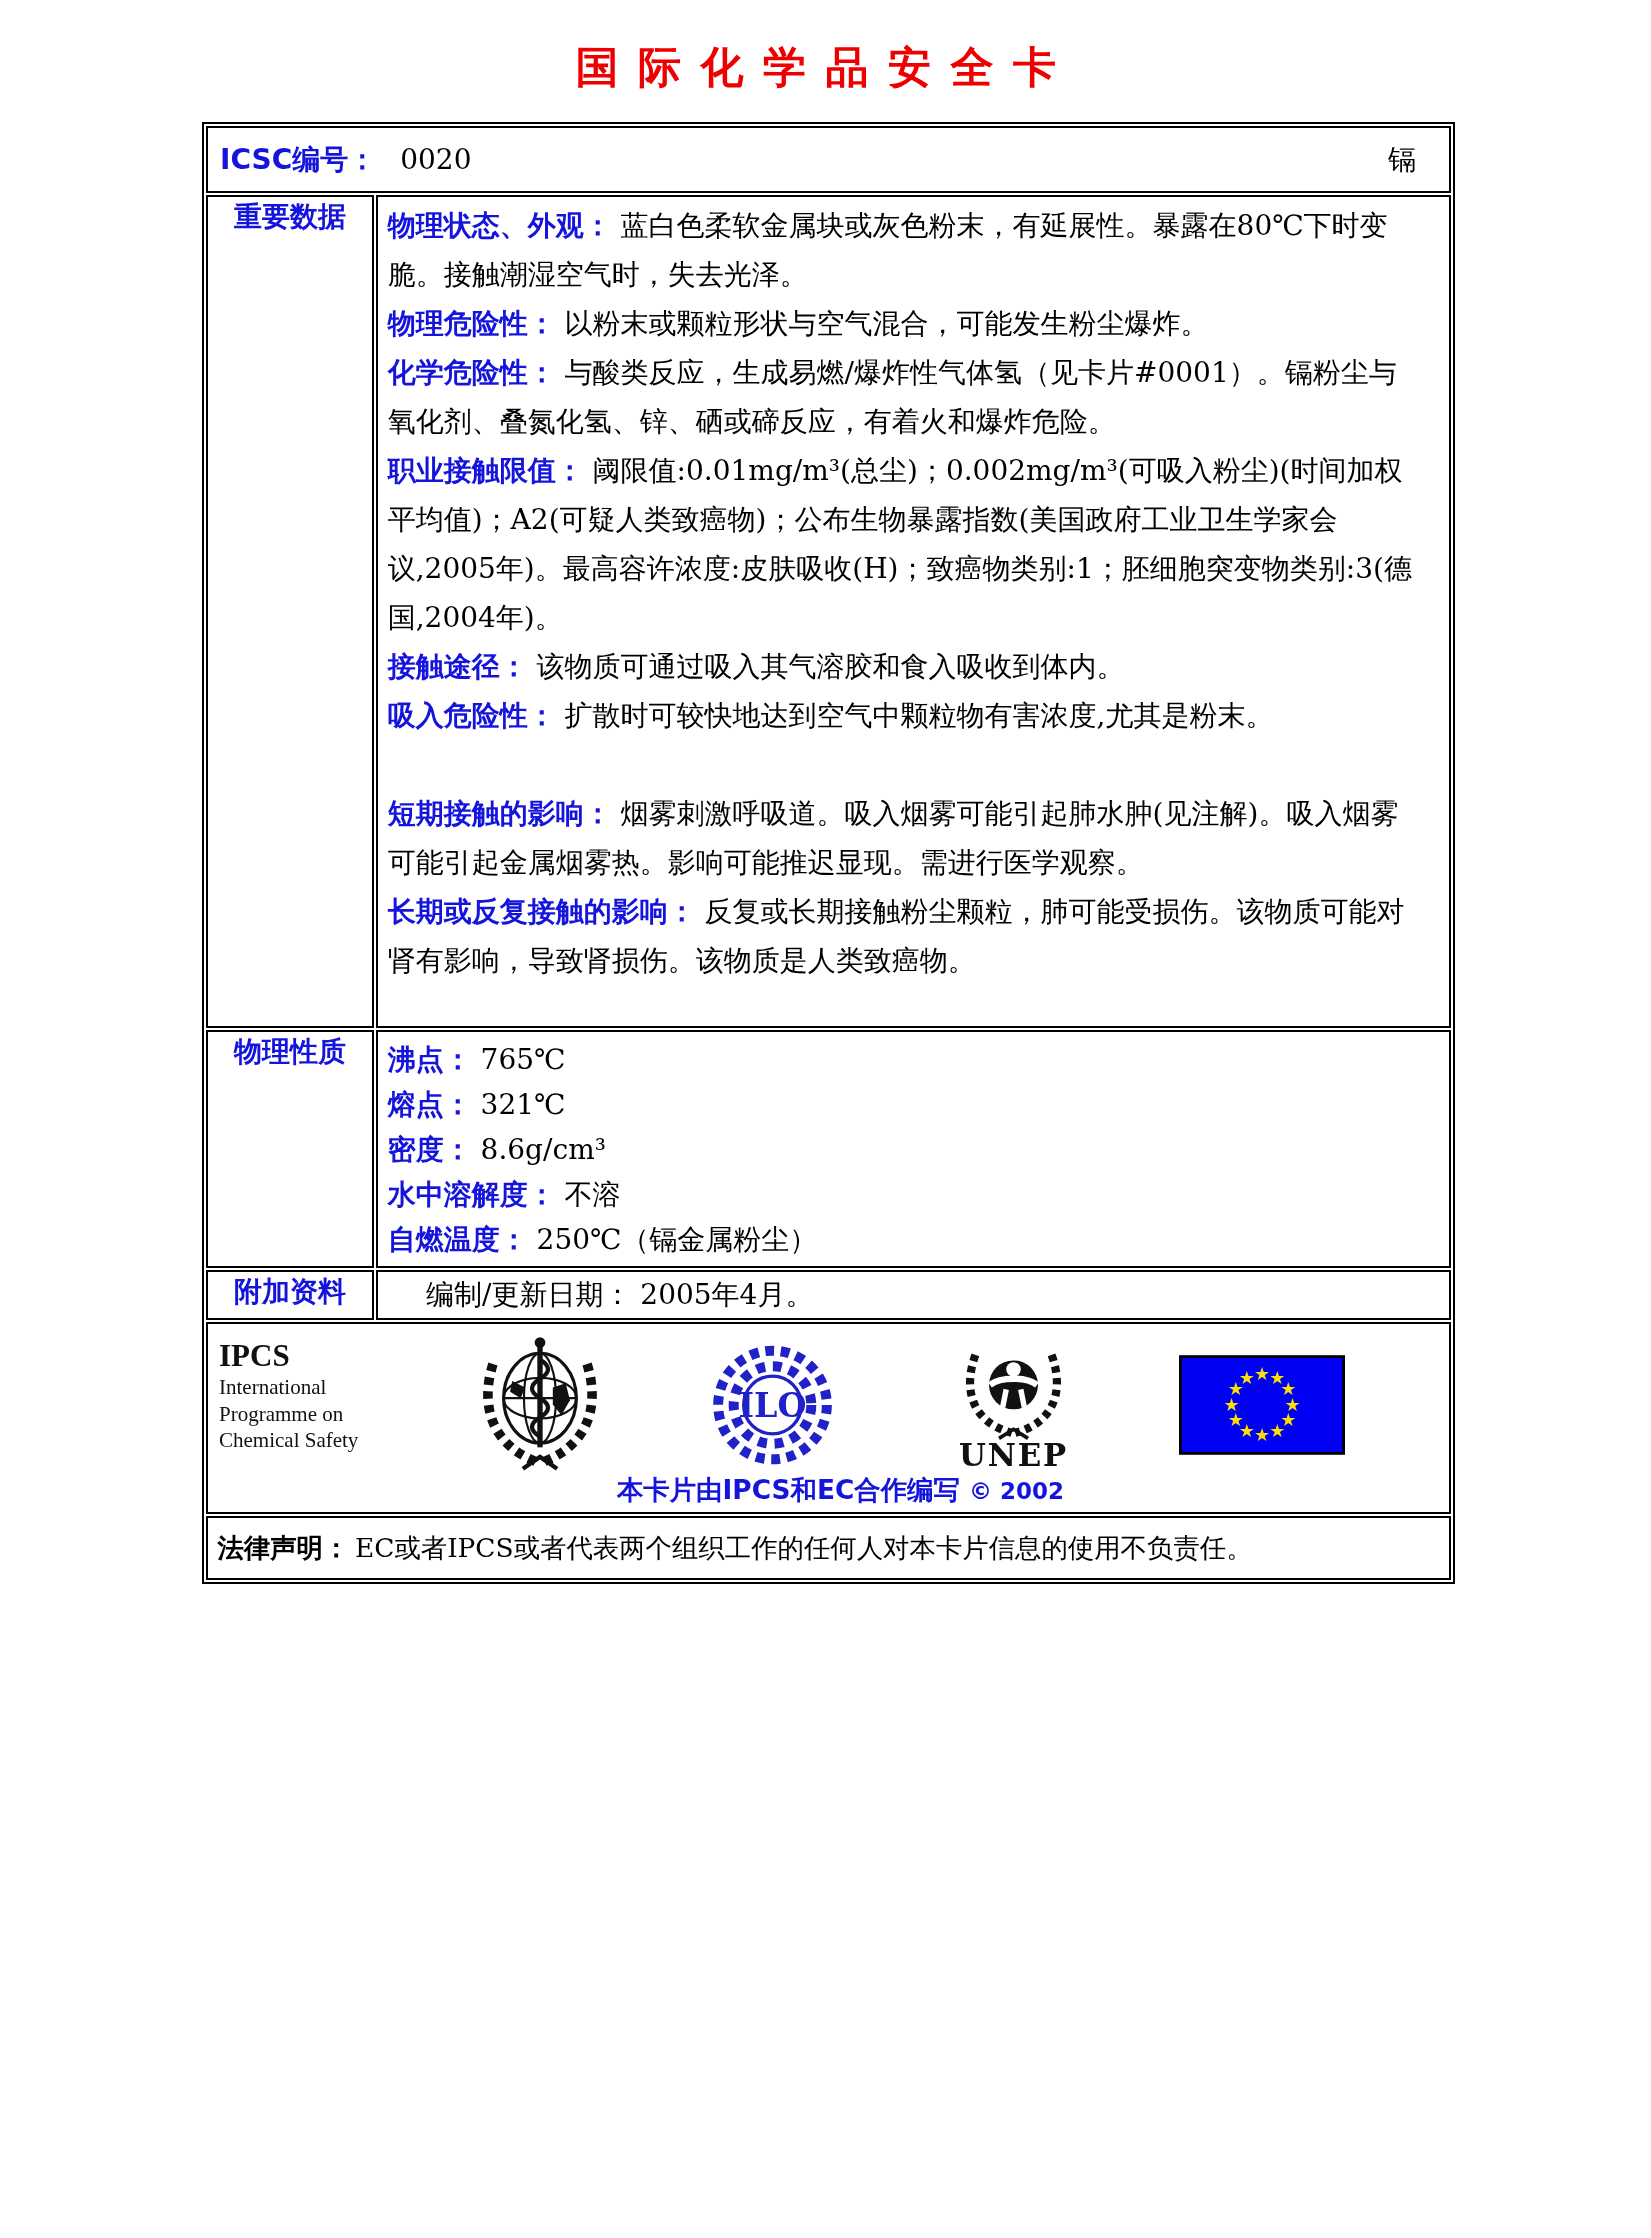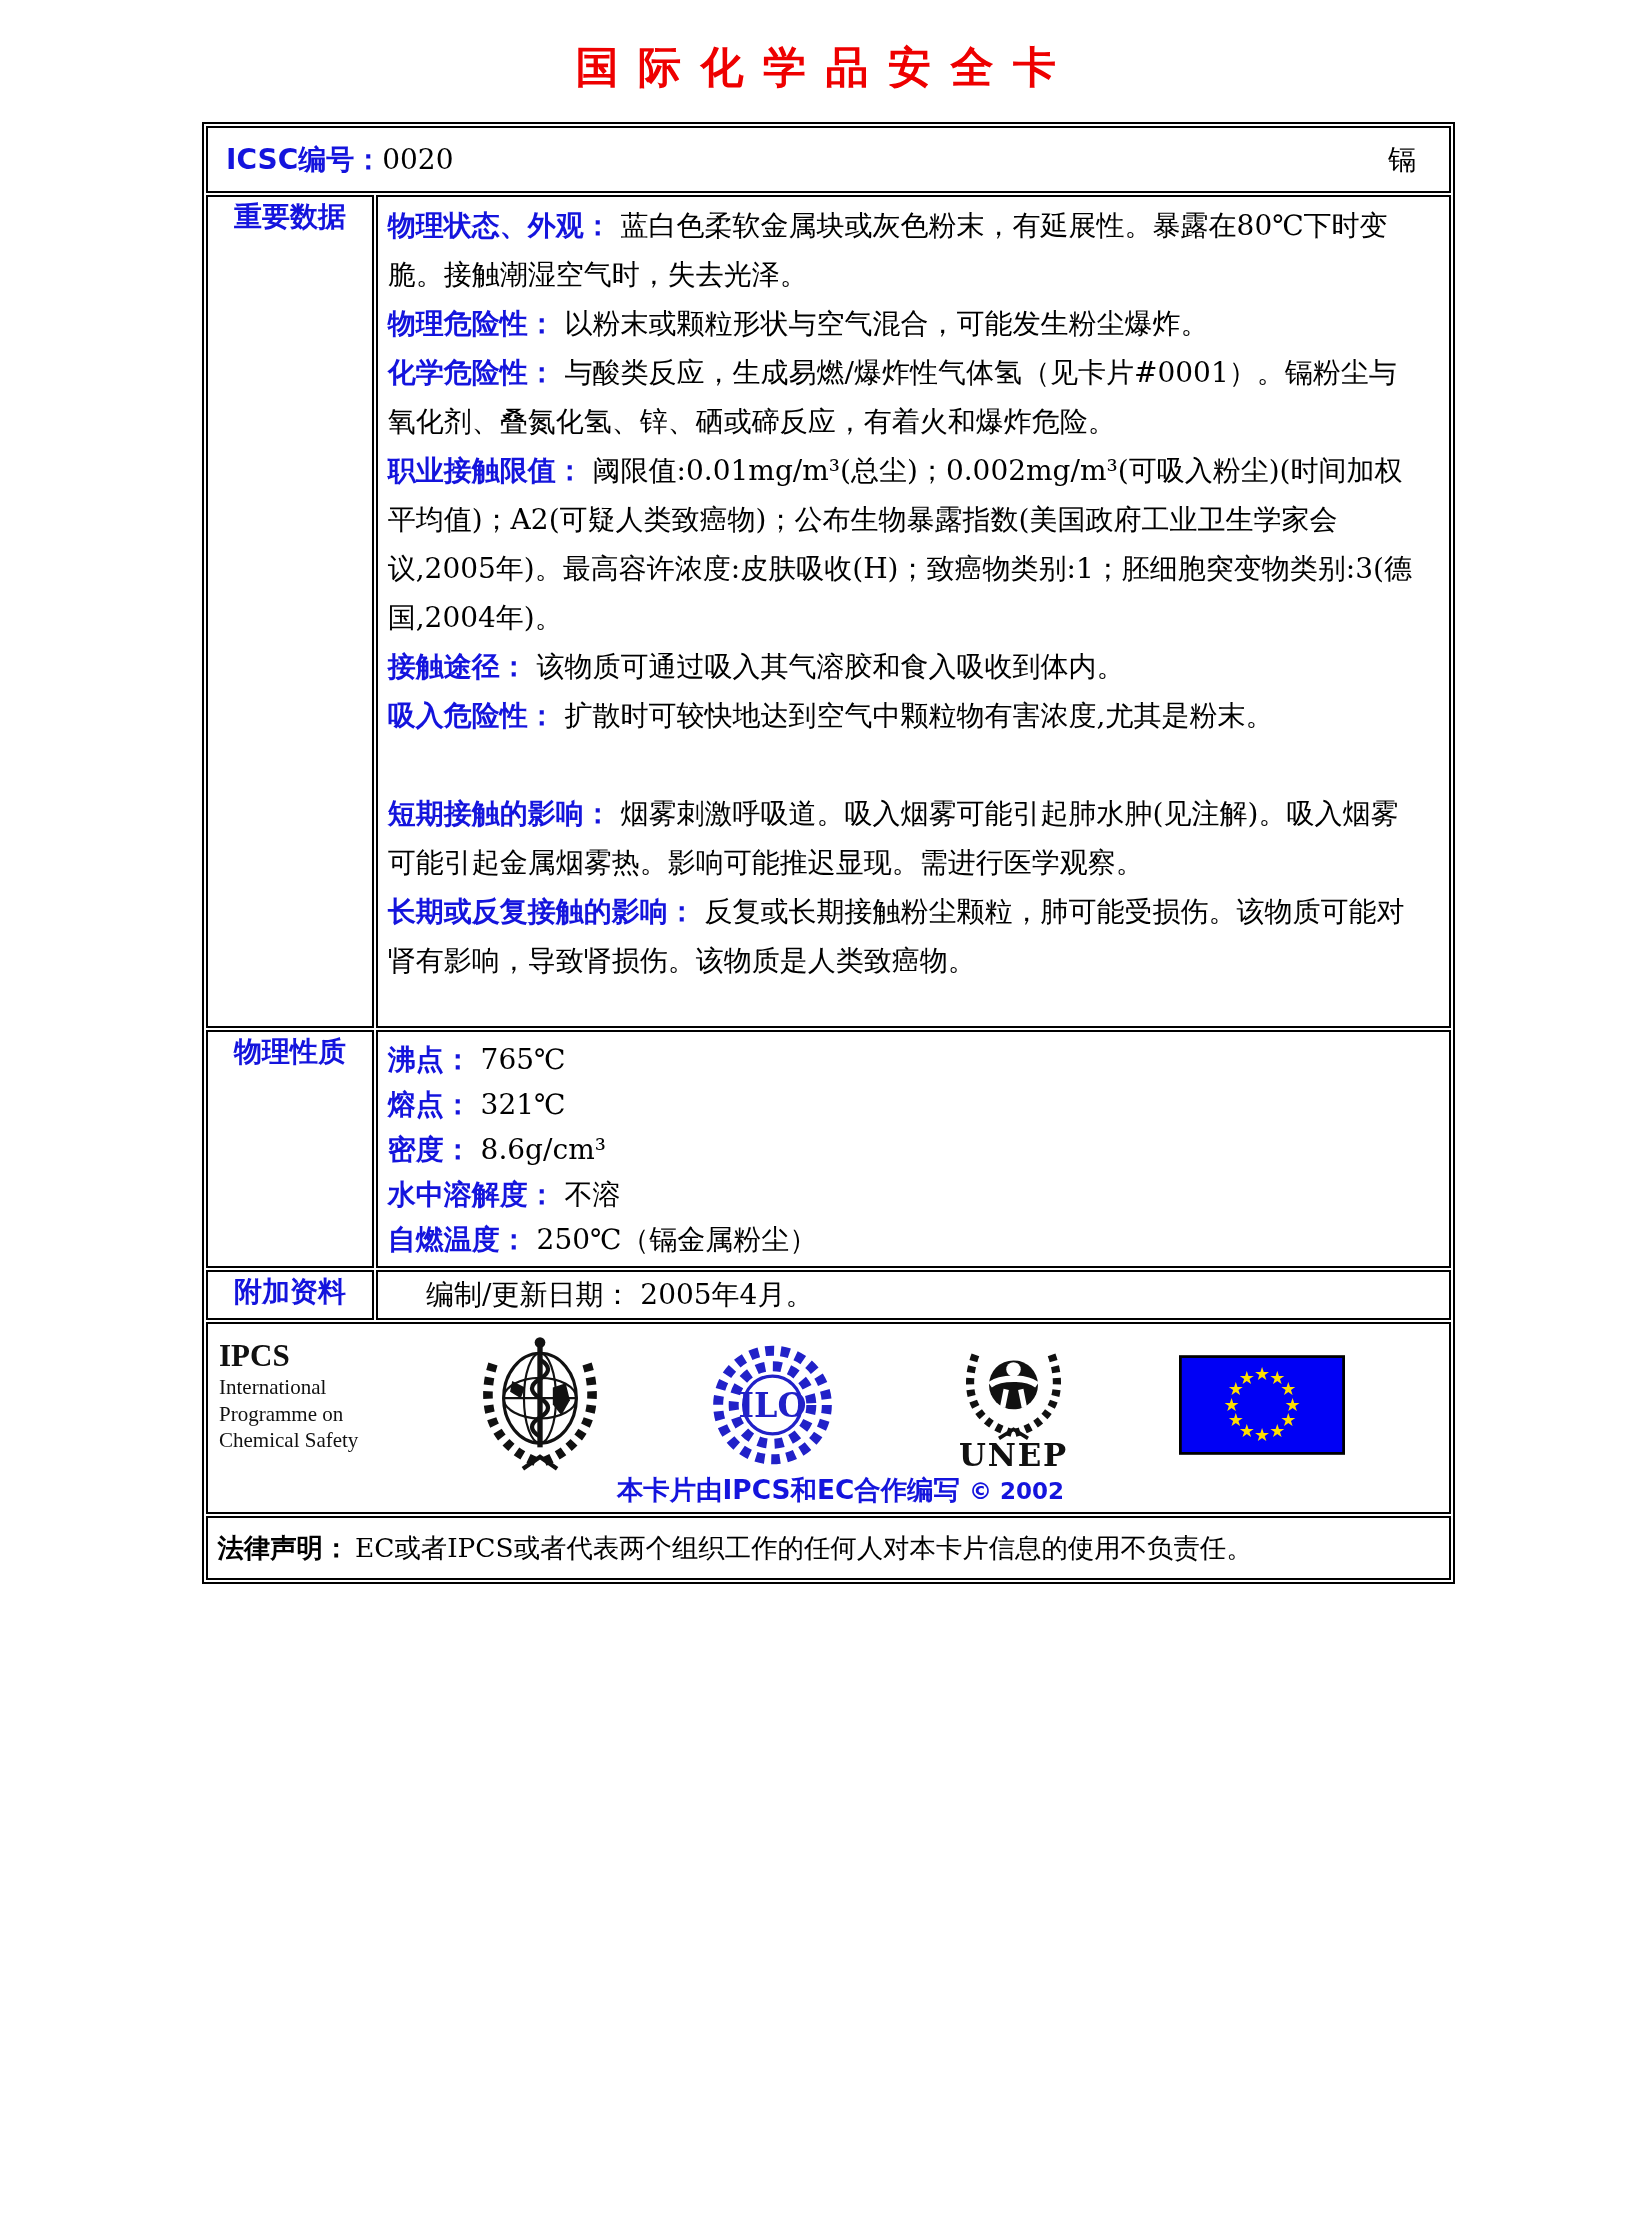--- a/index.html
+++ b/index.html
@@ -13,24 +13,24 @@
   table.card { position:absolute; left:202px; top:122px; width:1253px;
     border:2.1px solid #000; border-collapse:separate; border-spacing:2.8px;
     background:#fff; table-layout:fixed; }
   table.card td { border:2.1px solid #000; vertical-align:top; overflow:hidden;
     background:#fff; }
 
   col.c-label { width:168px; }
 
   td.header-cell { height:61px; }
   .header-inner { display:flex; align-items:center; height:100%;
-    padding:0 32px 0 17px; font-size:28px;text-align:right; }
+    padding:0 32px 0 11px; font-size:28px;text-align:right; }
   .hdr-label { color:#1414dd; font-weight:bold;
     font-family:"DejaVu Sans", sans-serif; }
-  .hdr-value { color:#000; }
+  .hdr-value { margin-left:24px; color:#000; }
   .hdr-substance { margin-left:auto; color:#000; }
 
   td.rowlabel { text-align:center; vertical-align:middle; color:#1414dd;
     font-weight:bold; font-size:28px; font-family:"DejaVu Sans", sans-serif; }
 
   td.content { padding:4.2px 31px 4.2px 9.7px; font-size:28px; }
   td.content-important { height:821px; line-height:49px; }
   td.content-physical  { height:223px;  line-height:45px; }
   td.content-env       { height:36px; }
   td.content-notes     { height:320px;  line-height:47px; text-align:justify; }

